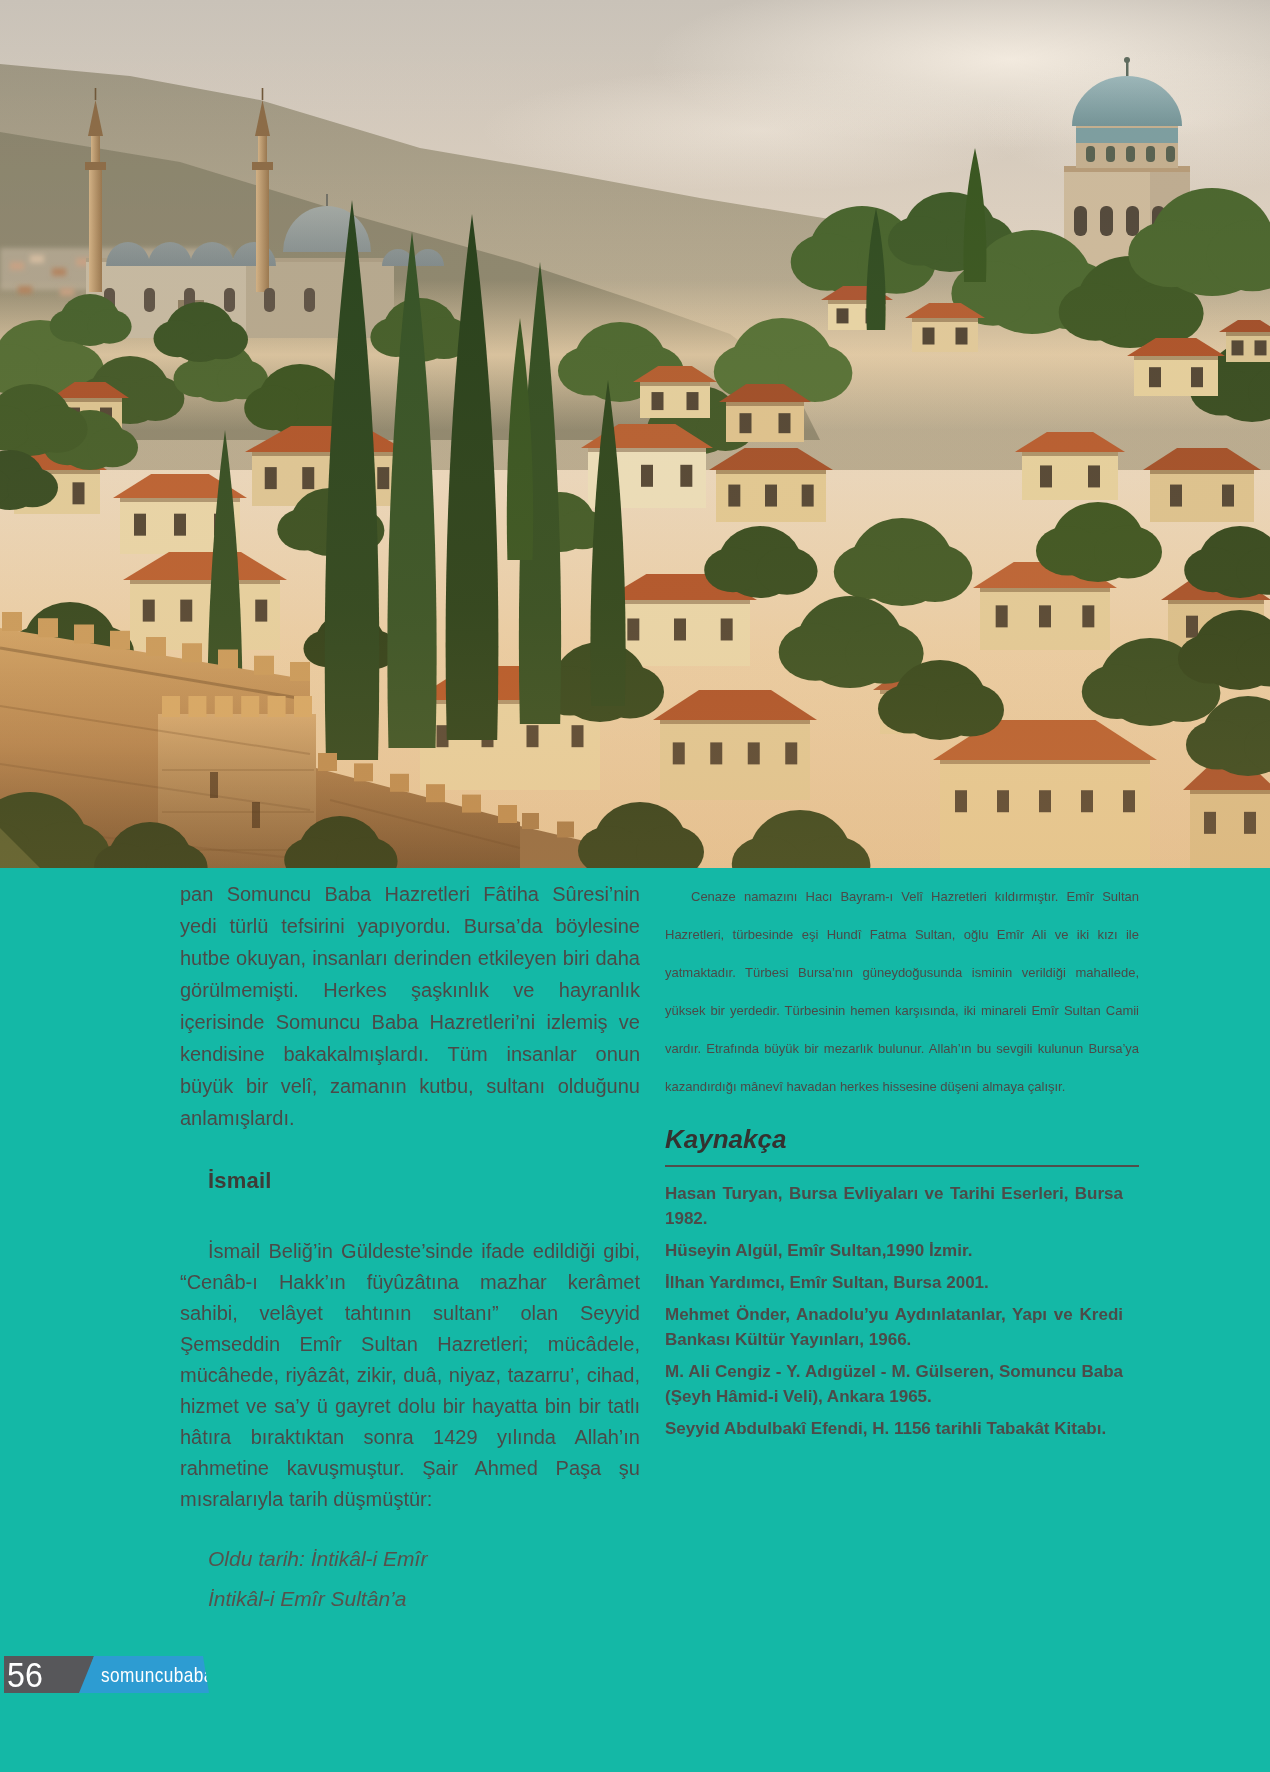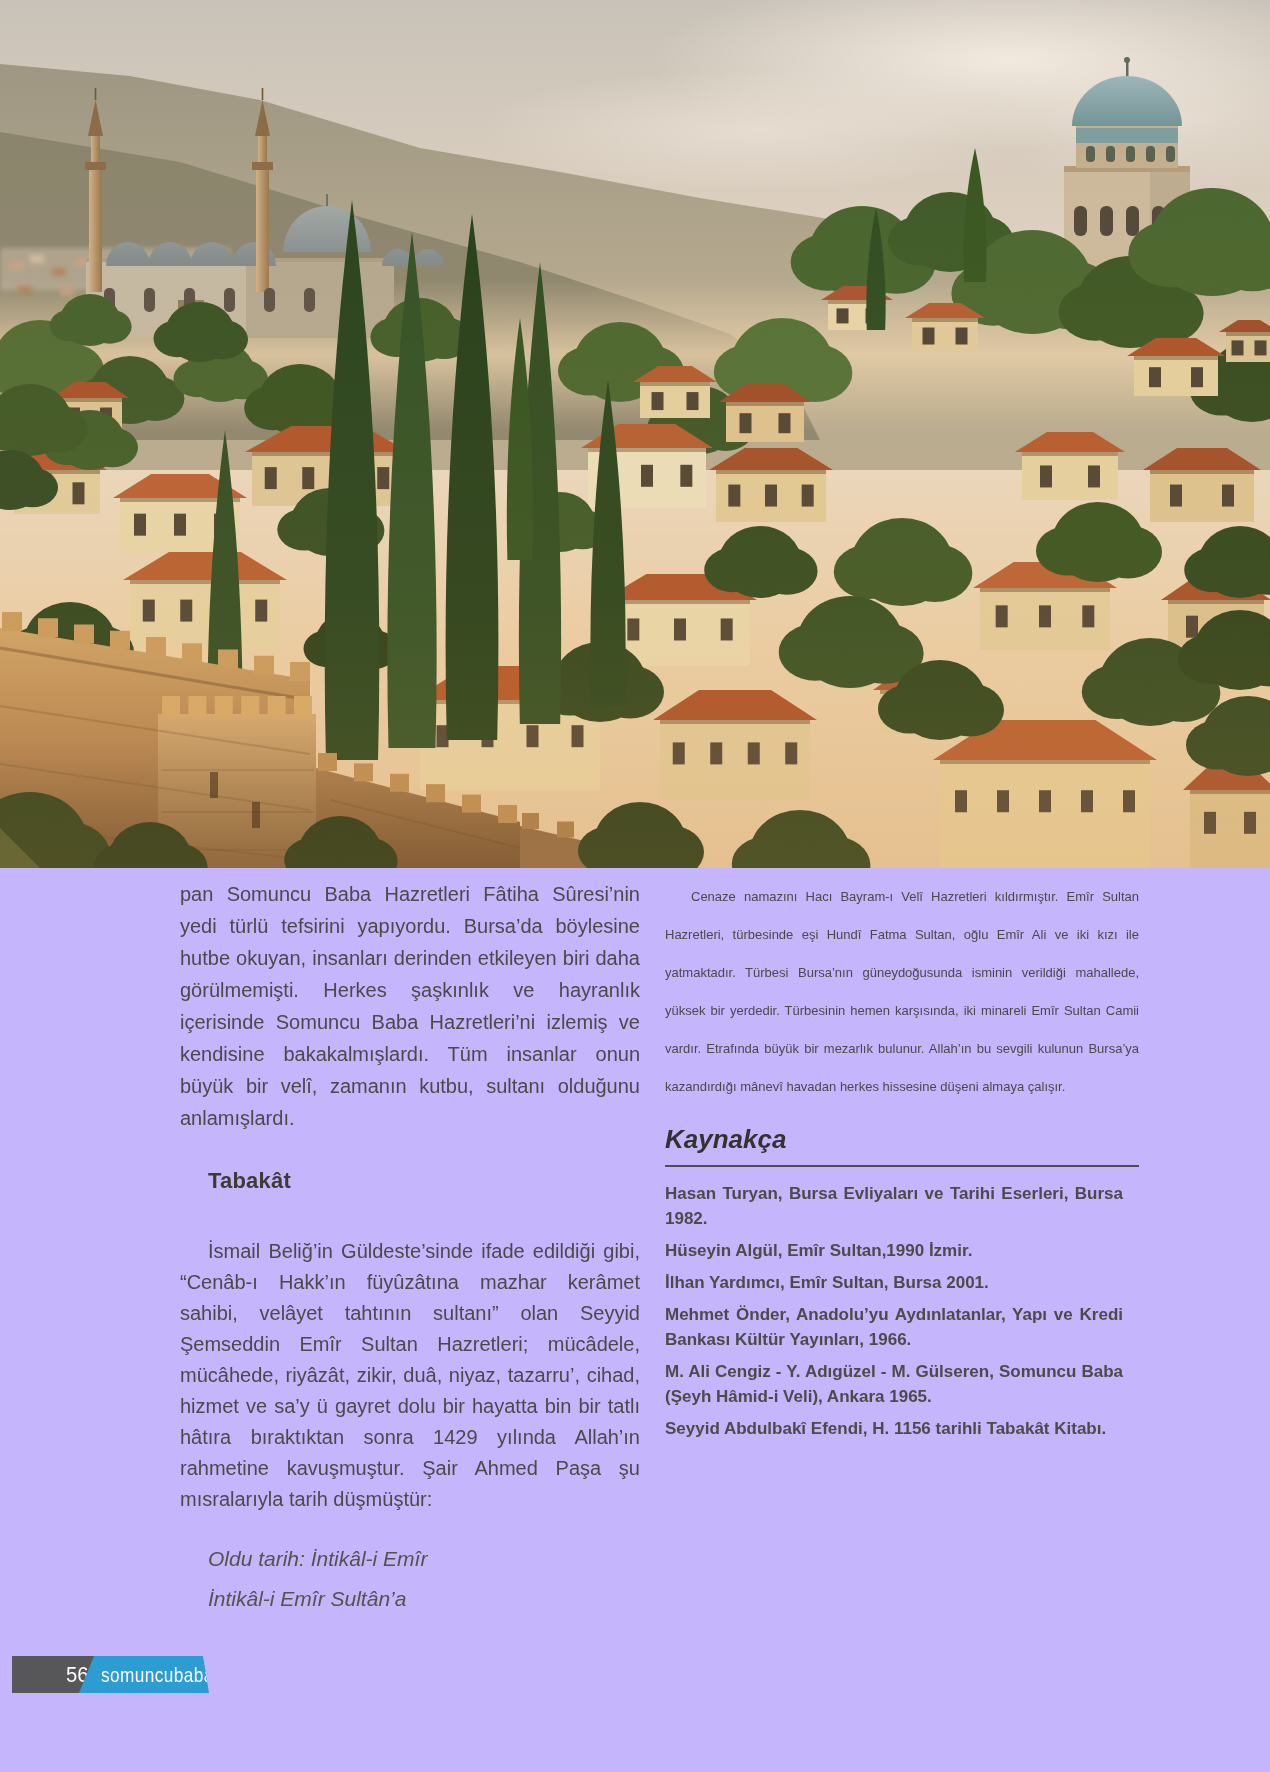--- a/index.html
+++ b/index.html
@@ -1,19 +1,19 @@
 <!DOCTYPE html>
 <html lang="tr"><head>
 <meta charset="utf-8">
 <style>
   html,body{margin:0;padding:0;background:#f1f0ee;}
   *{box-sizing:border-box;}
   .page{
     position:relative;width:1270px;height:1772px;margin:0 auto;
-    background:#c4b5fd;overflow:hidden;
+    background:#14b8a6;overflow:hidden;
     font-family:"Liberation Sans",sans-serif;color:#4b4a48;
   }
   .hero{position:absolute;top:0;left:0;width:1270px;height:868px;margin:0;}
   .hero svg{display:block;width:1270px;height:868px;}
 
   .col{position:absolute;top:878px;}
   .col-left{left:180px;width:460px;}
   .col-right{left:665px;width:474px;}
 
   .body{margin:0;text-align:justify;font-size:20px;line-height:32px;color:#4b4a48;}
@@ -29,24 +29,24 @@
     margin:18px 0 0 0;font-size:26px;font-weight:bold;font-style:italic;color:#343230;
     padding-bottom:10px;border-bottom:2px solid #504e4b;
   }
   .bib{list-style:none;margin:14px 16px 0 0;padding:0;font-weight:bold;}
   .bib li{
     font-size:17px;line-height:25px;margin-bottom:7px;text-align:justify;color:#4c4b49;
   }
 
   .footer{position:absolute;top:1656px;left:0;width:100%;height:37px;}
   .pagebar{
-    position:absolute;left:12px;top:0;width:90px;height:37px;background:#57575a;
+    position:absolute;left:4px;top:0;width:90px;height:37px;background:#57575a;
     clip-path:polygon(0 0,100% 0,calc(100% - 13px) 100%,0 100%);
-    color:#fff;display:flex;align-items:center;justify-content:flex-end;
-    padding-right:14px;font-size:22px;
+    color:#fff;display:flex;align-items:center;justify-content:flex-start;
+    padding-right:14px;font-size:35px;
   }
   .pagebar span{display:inline-block;transform:scaleX(.92);transform-origin:right center;}
   .logobar{
     position:absolute;left:79px;top:0;width:130px;height:37px;background:#2d9cd2;
     clip-path:polygon(15px 0,124px 0,130px 100%,0 100%);
     color:#fff;display:flex;align-items:center;padding-left:22px;font-size:21px;
   }
   .logobar span{display:inline-block;transform:scaleX(.82);transform-origin:left center;letter-spacing:.5px;}
 </style>
 </head>
@@ -506,21 +506,21 @@
           <ellipse cx="1218" cy="744.8" rx="32" ry="24.8" fill="#2c431d"></ellipse>
           <ellipse cx="1278" cy="746" rx="34" ry="26.400000000000002" fill="#2c431d"></ellipse>
         </g>
       <polygon points="0,828 40,868 0,868" fill="#49582c"></polygon>
       <rect width="1270" height="868" fill="url(#glow)"></rect>
     </svg>
   </figure>
 
   <section class="col col-left">
     <p class="body">pan Somuncu Baba Hazretleri Fâtiha Sûresi’nin yedi türlü tefsirini yapıyordu. Bursa’da böylesine hutbe okuyan, insanları derinden etkileyen biri daha görülmemişti. Herkes şaşkınlık ve hayranlık içerisinde Somuncu Baba Hazretleri’ni izlemiş ve kendisine bakakalmışlardı. Tüm insanlar onun büyük bir velî, zamanın kutbu, sultanı olduğunu anlamışlardı.</p>
-    <h3 class="subhead">Tabakât</h3>
+    <h3 class="subhead">İsmail</h3>
     <p class="body indent">İsmail Beliğ’in Güldeste’sinde ifade edildiği gibi, “Cenâb-ı Hakk’ın füyûzâtına mazhar kerâmet sahibi, velâyet tahtının sultanı” olan Seyyid Şemseddin Emîr Sultan Hazretleri; mücâdele, mücâhede, riyâzât, zikir, duâ, niyaz, tazarru’, cihad, hizmet ve sa’y ü gayret dolu bir hayatta bin bir tatlı hâtıra bıraktıktan sonra 1429 yılında Allah’ın rahmetine kavuşmuştur. Şair Ahmed Paşa şu mısralarıyla tarih düşmüştür:</p>
     <div class="verse">
       <div class="verse-line">Oldu tarih: İntikâl-i Emîr</div>
       <div class="verse-line">İntikâl-i Emîr Sultân’a</div>
     </div>
   </section>
 
   <section class="col col-right">
     <p class="body">Cenaze namazını Hacı Bayram-ı Velî Hazretleri kıldırmıştır. Emîr Sultan Hazretleri, türbesinde eşi Hundî Fatma Sultan, oğlu Emîr Ali ve iki kızı ile yatmaktadır. Türbesi Bursa’nın güneydoğusunda isminin verildiği mahallede, yüksek bir yerdedir. Türbesinin hemen karşısında, iki minareli Emîr Sultan Camii vardır. Etrafında büyük bir mezarlık bulunur. Allah’ın bu sevgili kulunun Bursa’ya kazandırdığı mânevî havadan herkes hissesine düşeni almaya çalışır.</p>
     <h4 class="kaynakca">Kaynakça</h4>

